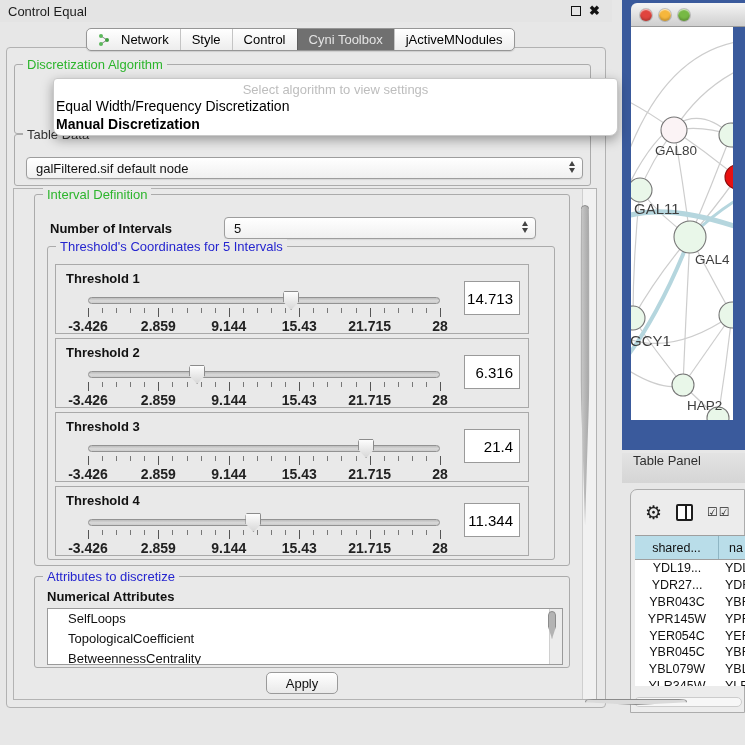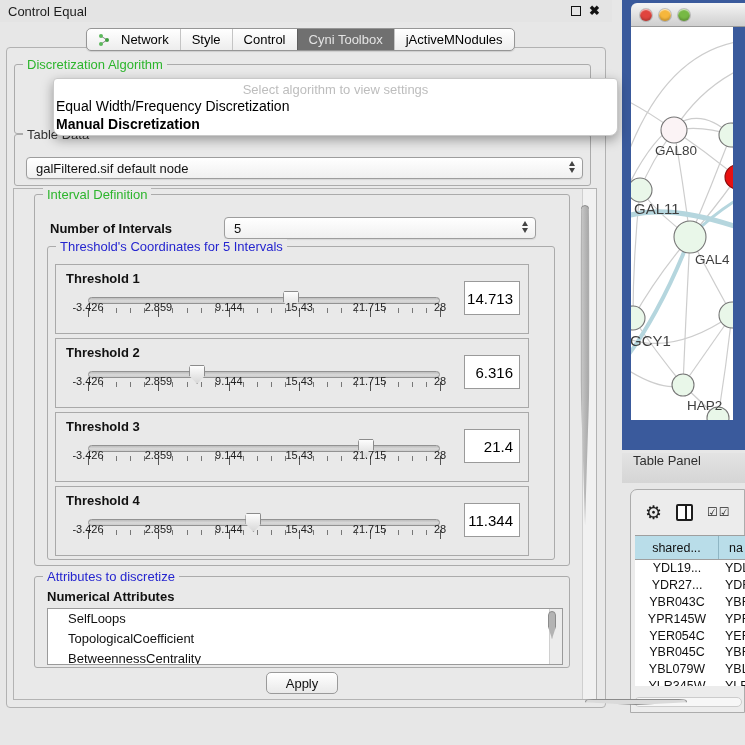--- a/index.html
+++ b/index.html
@@ -60,21 +60,21 @@
   .thr-label { position:absolute; left:10px; top:6px; font-size:13px; font-weight:bold; color:#111; }
   .slider-zone { position:absolute; left:32px; top:26px; width:352px; height:42px; }
   .track { position:absolute; left:0; top:6px; width:352px; height:7px; border:1px solid #929292; border-radius:4px;
            background:linear-gradient(#bdbdbd,#d9d9d9 55%,#cccccc); }
   .thumb { position:absolute; top:0; width:16px; height:19px; transform:translateX(-50%);
            background:linear-gradient(#fdfdfd,#d8d8d8); border:1px solid #8b8b8b;
            clip-path:polygon(8% 0, 92% 0, 100% 14%, 100% 55%, 50% 100%, 0 55%, 0 14%); }
   .ticks-minor { position:absolute; left:0; top:17px; width:352px; height:5px;
                  background:repeating-linear-gradient(to right,#777 0 1px,transparent 1px 14.08px); }
   .mtick { position:absolute; top:17px; width:1px; height:9px; background:#555; }
-  .tlabels span { position:absolute; top:10px; font-size:11px; font-weight:normal; color:#222; transform:translateX(-50%); white-space:nowrap; }
+  .tlabels span { position:absolute; top:27px; font-size:14px; font-weight:bold; color:#222; transform:translateX(-50%); white-space:nowrap; }
   .thr-value { position:absolute; right:8px; top:16px; width:56px; height:34px; background:#ffffff;
                border:1px solid #9a9a9a; font-size:15px; color:#000; text-align:right;
                display:flex; align-items:center; justify-content:flex-end; padding-right:6px; }
 
   
   .attr-list { position:absolute; left:47px; top:608px; width:516px; height:57px; background:#ffffff;
                border:1px solid #9a9a9a; overflow:hidden; }
   .attr-list .row { font-size:13px; color:#111; padding-left:20px; line-height:20px; }
   .attr-vbar { position:absolute; right:0; top:0; bottom:0; width:13px; background:#ececec; border-left:1px solid #d0d0d0; }
   .attr-vbar .thumb { position:absolute; left:2px; top:2px; width:8px; height:28px; border-radius:4px; background:#b3b3b3; }

